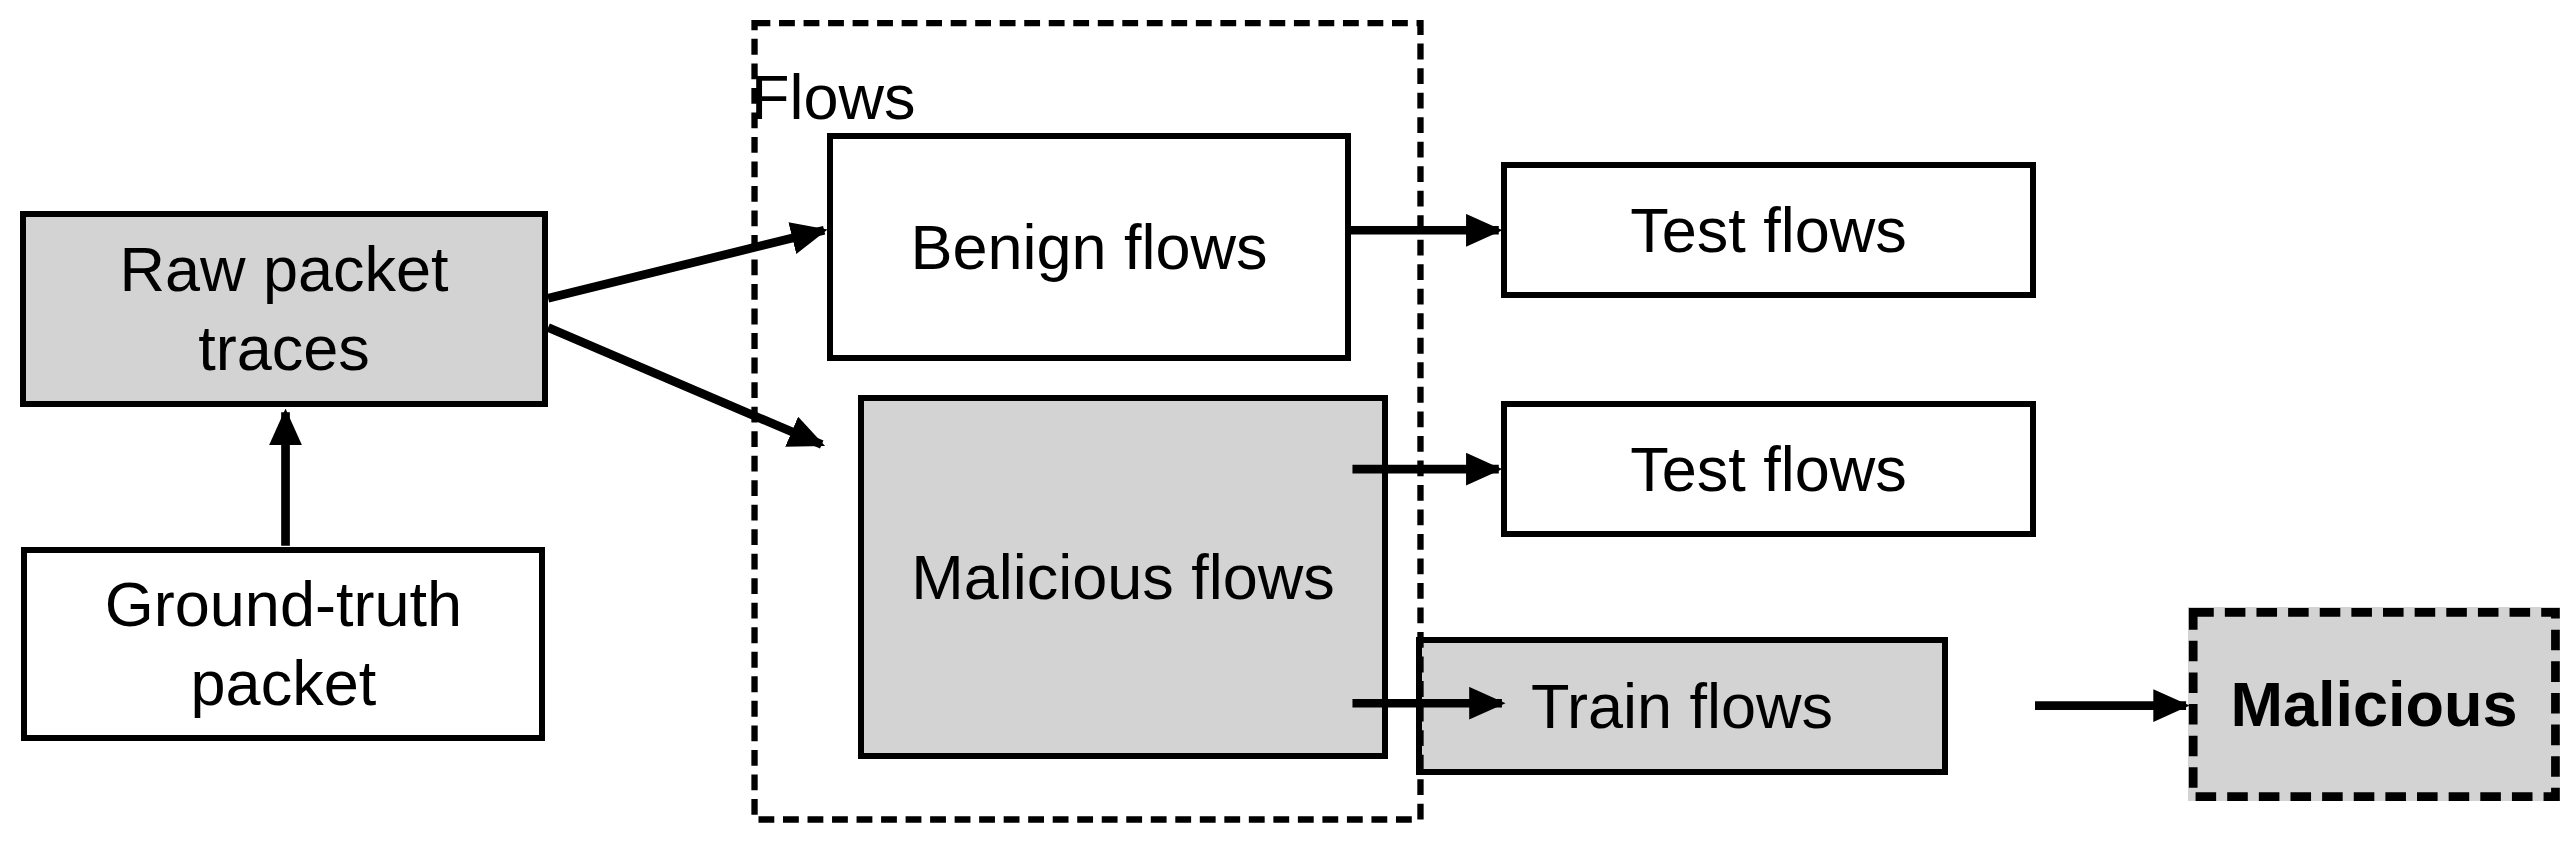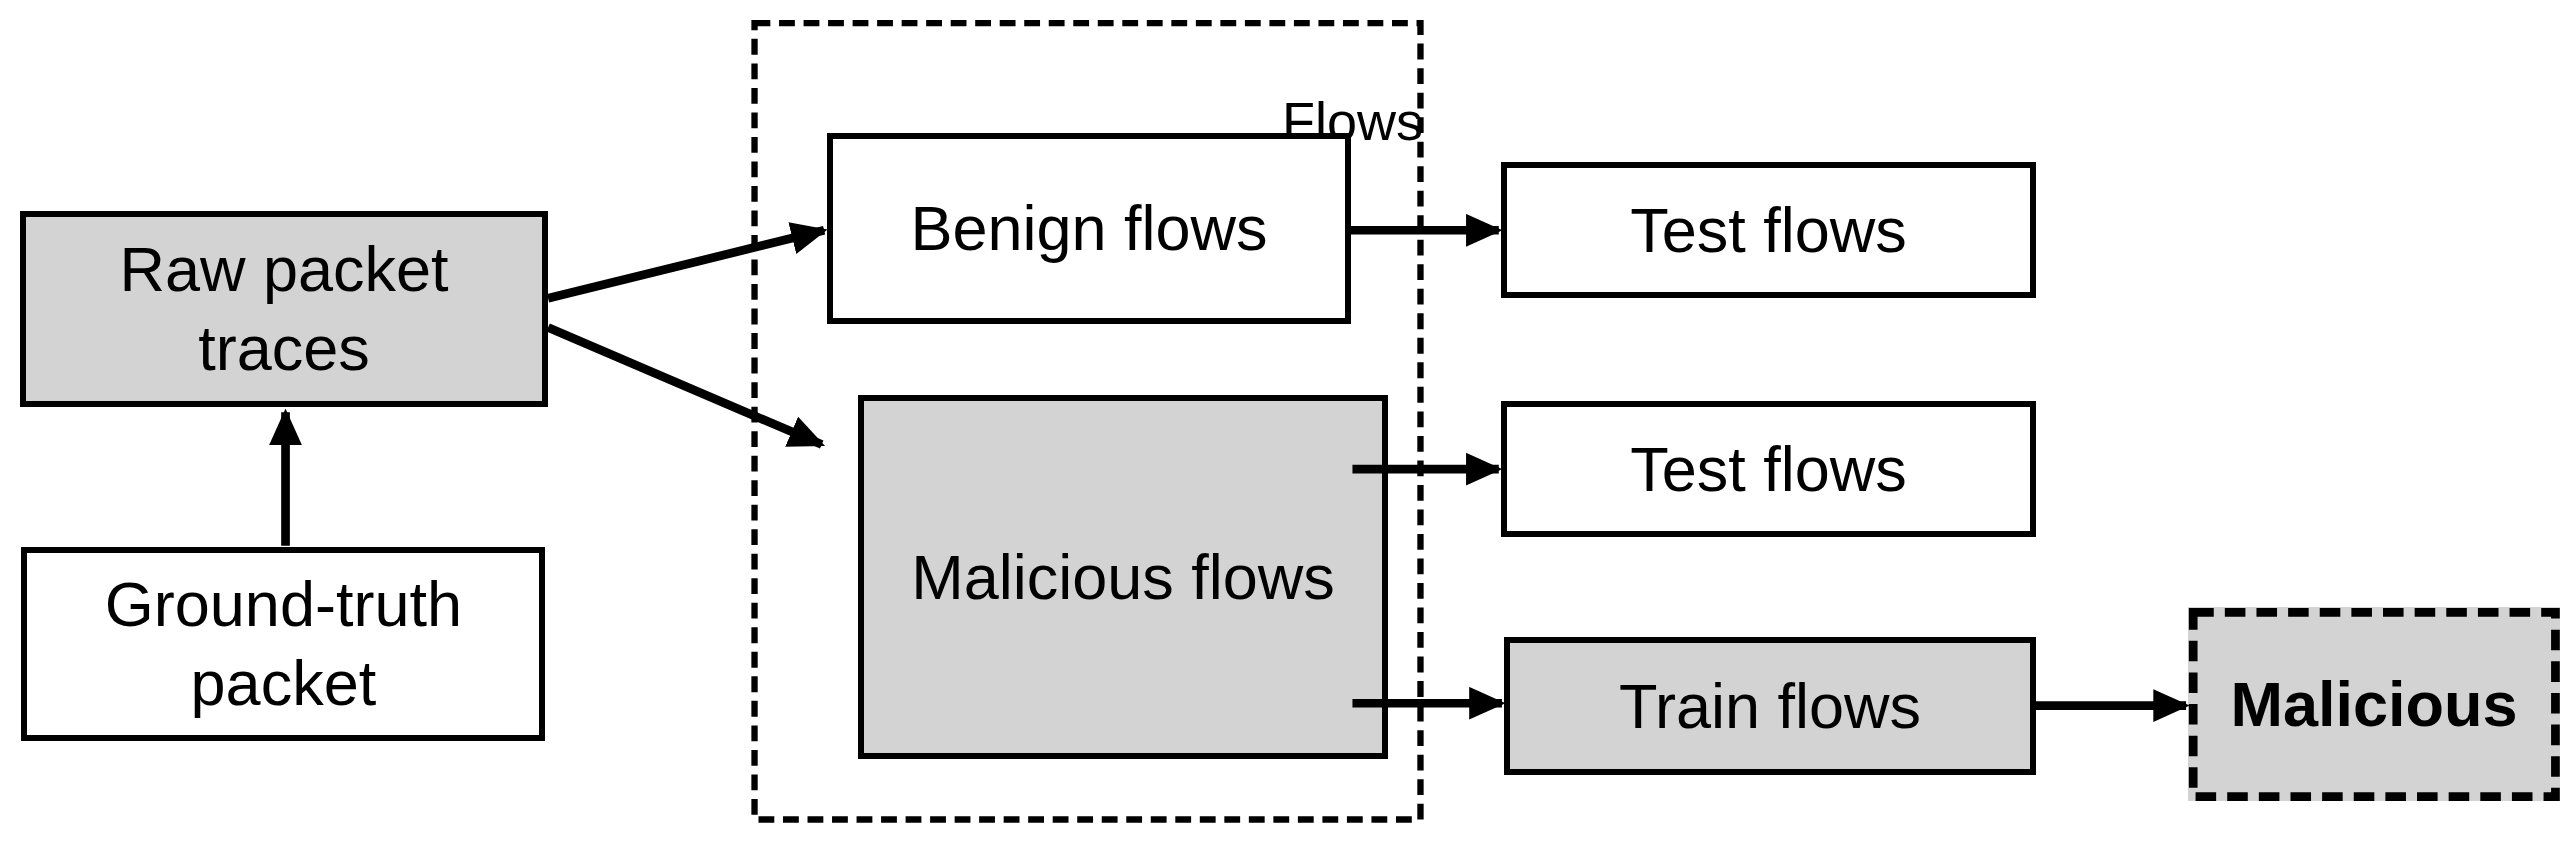--- a/index.html
+++ b/index.html
@@ -32,39 +32,38 @@
   .node.dashed-node {
     border: none;               
     background: var(--shaded-fill, #d3d3d3);
   }
   .node span { display: block; padding: 0 14.2px; }
   .bold { font-weight: 700; }
 
   
   #n-raw        { left: 20px;   top: 211px; width: 528px; height: 196px; }
   #n-ground     { left: 21.4px;   top: 547px; width: 524px; height: 194px; }
-  #n-benign     { left: 827px; top: 133px; width: 524px; height: 191px; }
+  #n-benign     { left: 827px; top: 133px; width: 524px; height: 228px; }
   #n-malicious  { left: 824px; top: 395px; width: 530px; height: 364px; margin-left: 34px; }
   #n-test1      { left: 1501px; top: 162px; width: 535px; height: 136px; }
   #n-test2      { left: 1501px; top: 401px; width: 535px; height: 136px; }
-  #n-train      { left: 1504px; top: 637px; width: 532px; height: 138px; }
+  #n-train      { left: 1416px; top: 637px; width: 532px; height: 138px; }
   #n-signatures { left: 2188px; top: 607px; width: 372px; height: 194px; }
 
   .group {
     position: absolute;
     left: 751px; top: 20px; width: 672px; height: 803px;
     background: transparent;    
   }
   .group-title {
     position: absolute;
     top: 46px; left: 0; width: 100%;
-    text-align: right;
-    font-size: 54px;
+    text-align: left;
+    font-size: 63px;
     line-height: 1;
-    margin-top: 28px;
   }
 
   .overlay {
     position: absolute;
     left: 0; top: 0;
     width: 2576px; height: 856px;
     pointer-events: none;
   }
   .overlay line {
     stroke: var(--line, #000000);

